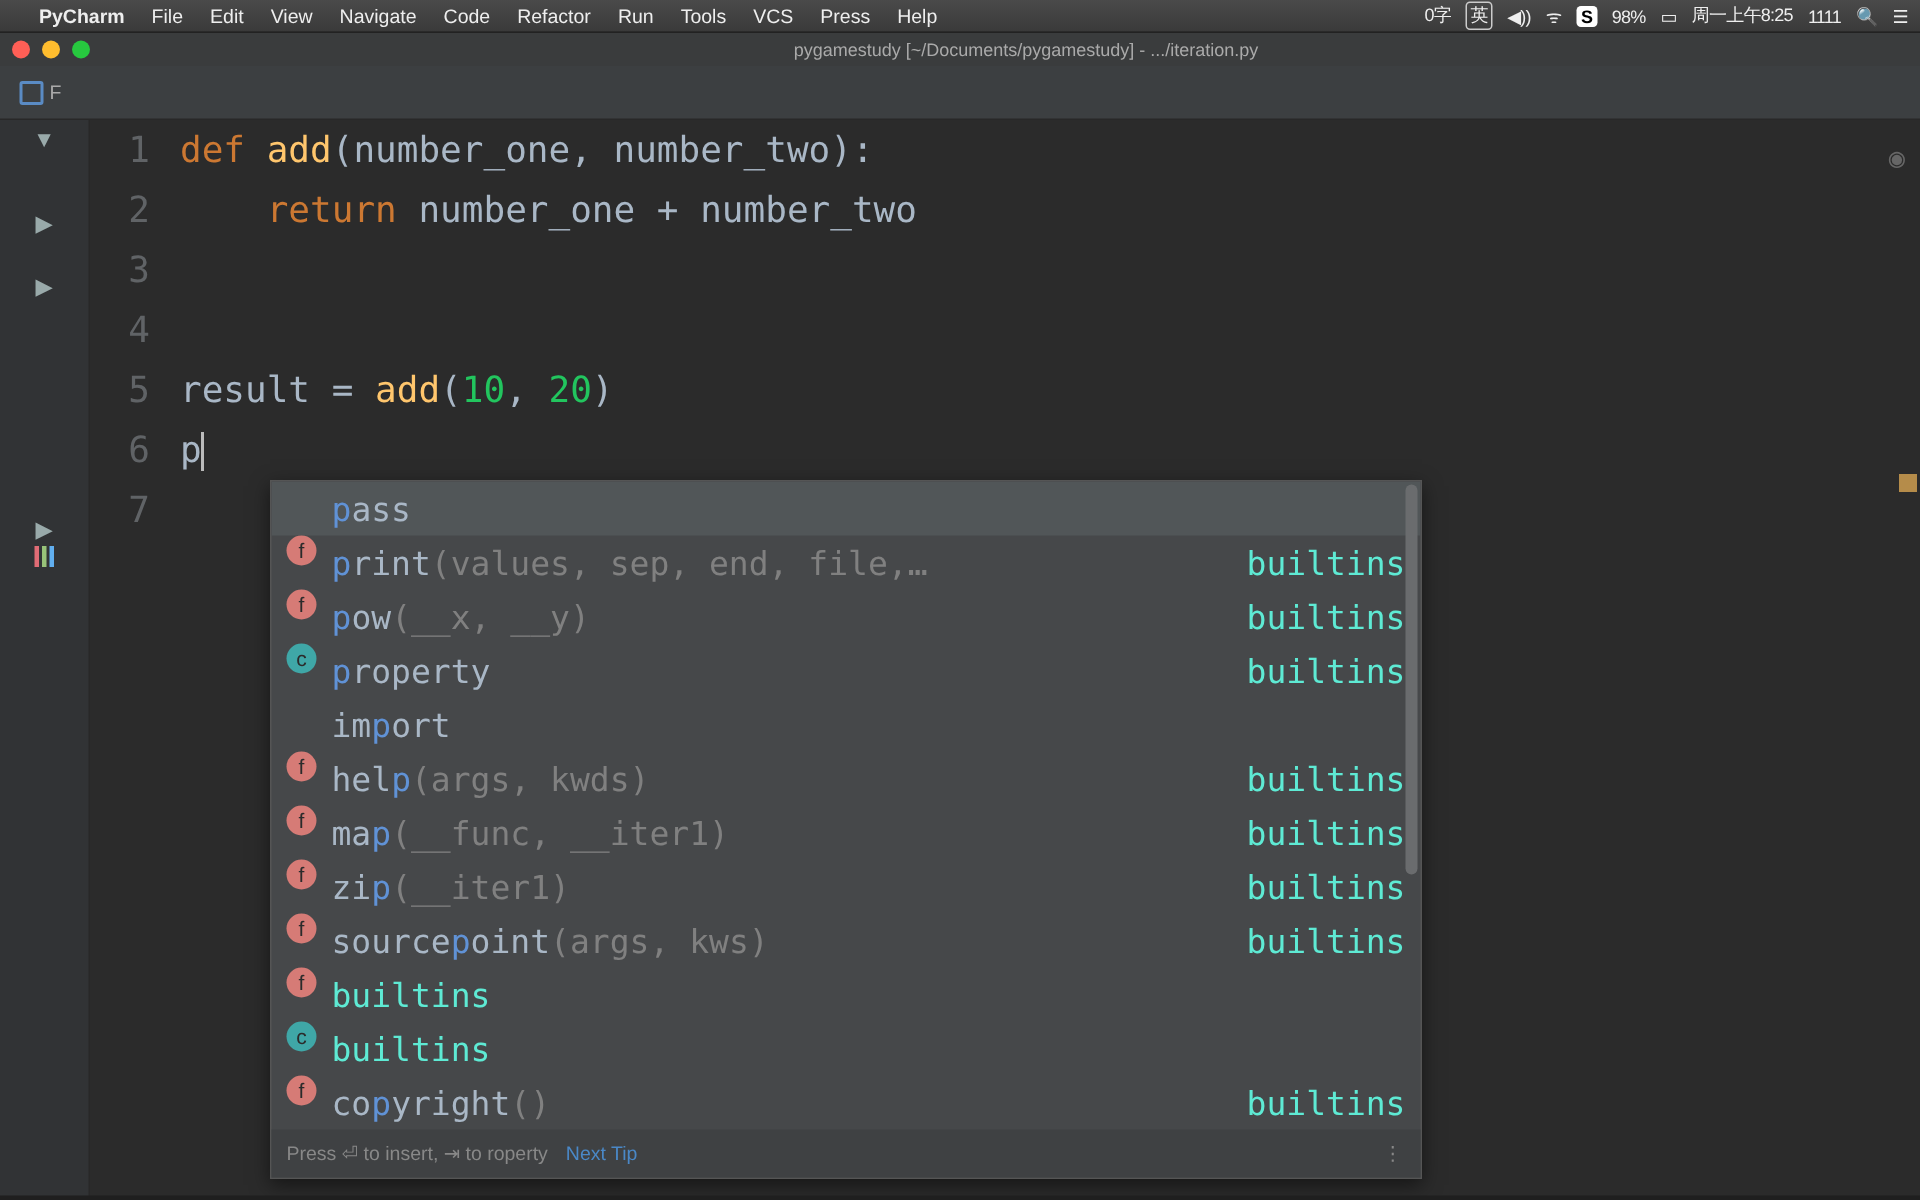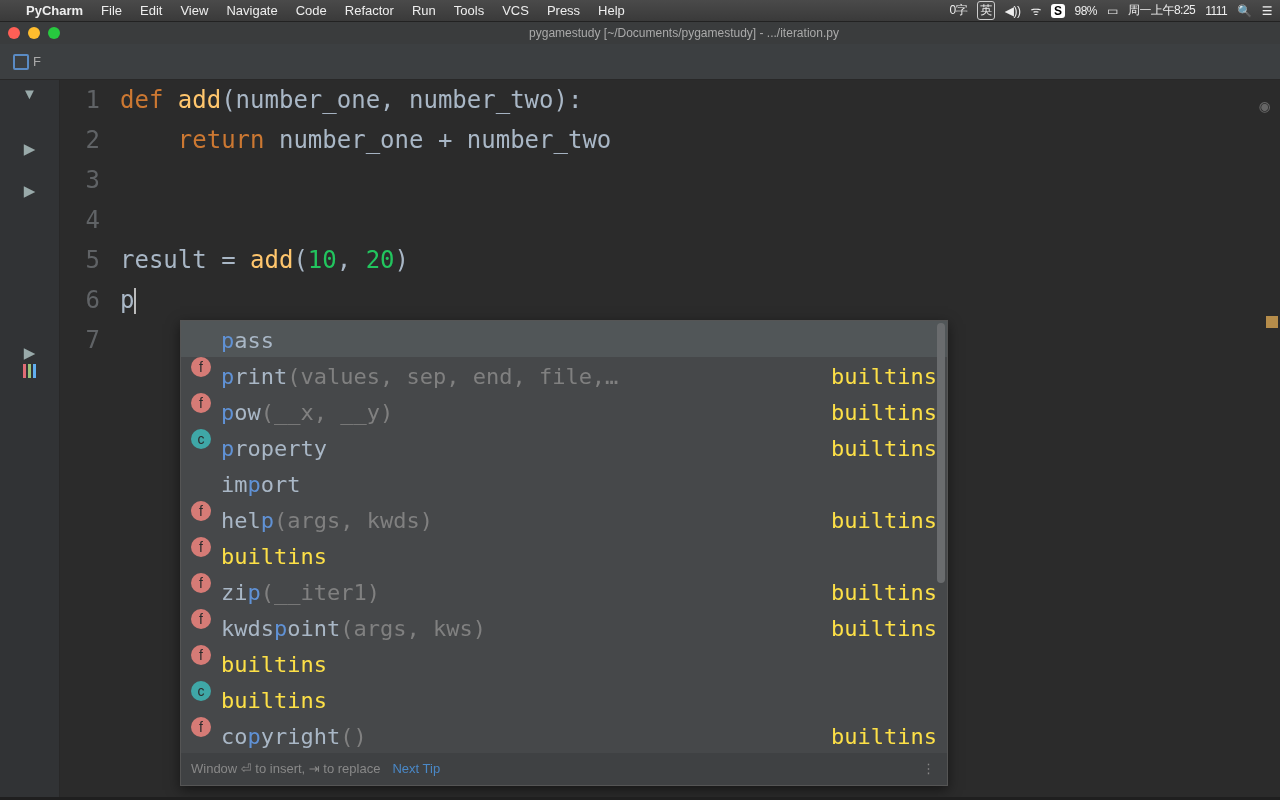--- a/index.html
+++ b/index.html
@@ -41,21 +41,21 @@
 .popup { position:absolute; left:120px; top:240px; width:768px; background:#46484a; border:1px solid #555; box-shadow:0 4px 12px rgba(0,0,0,.5); font-family:"Menlo","Monaco",monospace; font-size:22px; }
 .popup-body { max-height:435px; overflow:hidden; position:relative; }
 .popup-row { display:flex; align-items:flex-start; height:36px; padding:0 10px; gap:10px; color:#a9b7c6; }
 .popup-row.sel { background:#515658; }
 .popup-row .badge { width:20px; height:20px; border-radius:50%; font-size:14px; line-height:20px; text-align:center; font-family:sans-serif; color:#2b2b2b; flex-shrink:0; }
 .badge.f { background:#d67b76; }
 .badge.c { background:#3fa7a7; }
 .badge.none { background:transparent; }
 .popup-row .label { flex:1; white-space:nowrap; overflow:hidden; text-overflow:ellipsis; }
 .popup-row .label .dim { color:#808080; }
-.popup-row .origin { color:#fde047; font-size:22px; }
+.popup-row .origin { color:#5eead4; font-size:22px; }
 .popup-scroll { position:absolute; right:2px; top:2px; width:8px; height:260px; background:#6a6c6e; border-radius:4px; }
 .popup-foot { height:32px; background:#3f4143; display:flex; align-items:center; padding:0 10px; font-size:13px; color:#888; font-family:-apple-system,sans-serif; gap:6px; }
 .popup-foot .tip { color:#4a88c7; margin-left:6px; }
 .popup-foot .more { margin-left:auto; color:#888; letter-spacing:2px; }
 .bottom-line { position:absolute; bottom:0; left:0; right:0; height:3px; background:#1f1f1f; }
 </style>
 </head>
 <body>
 
 <div class="menubar">
@@ -179,48 +179,49 @@
               <span class="label"><span>im</span><span class="hl-p">p</span><span>ort</span></span>
               <span class="origin"></span>
             </div>
             <div class="popup-row">
               <span class="badge f">f</span>
               <span class="label"><span>hel</span><span class="hl-p">p</span><span></span><span class="dim">(args, kwds)</span></span>
               <span class="origin">builtins</span>
             </div>
             <div class="popup-row">
               <span class="badge f">f</span>
+              <span class="label"><span>ma</span><span class="hl-p">p</span><span></span><span class="dim">(__func, __iter1)</span></span>
               <span class="origin">builtins</span>
             </div>
             <div class="popup-row">
               <span class="badge f">f</span>
               <span class="label"><span>zi</span><span class="hl-p">p</span><span></span><span class="dim">(__iter1)</span></span>
               <span class="origin">builtins</span>
             </div>
             <div class="popup-row">
               <span class="badge f">f</span>
-              <span class="label"><span>kwds</span><span class="hl-p">p</span><span>oint</span><span class="dim">(args, kws)</span></span>
+              <span class="label"><span>source</span><span class="hl-p">p</span><span>oint</span><span class="dim">(args, kws)</span></span>
               <span class="origin">builtins</span>
             </div>
             <div class="popup-row">
               <span class="badge f">f</span>
               <span class="origin">builtins</span>
             </div>
             <div class="popup-row">
               <span class="badge c">c</span>
               <span class="origin">builtins</span>
             </div>
             <div class="popup-row">
               <span class="badge f">f</span>
               <span class="label"><span>co</span><span class="hl-p">p</span><span>yright</span><span class="dim">()</span></span>
               <span class="origin">builtins</span>
             </div>
           </div>
       </div>
       <div class="popup-foot">
-        <span>Window ⏎ to insert, ⇥ to replace</span>
+        <span>Press ⏎ to insert, ⇥ to roperty</span>
         <span class="tip">Next Tip</span>
         <span class="more">⋮</span>
       </div>
     </div>
   </div>
   <div class="bottom-line"></div>
 </div>
 
 </body></html>

